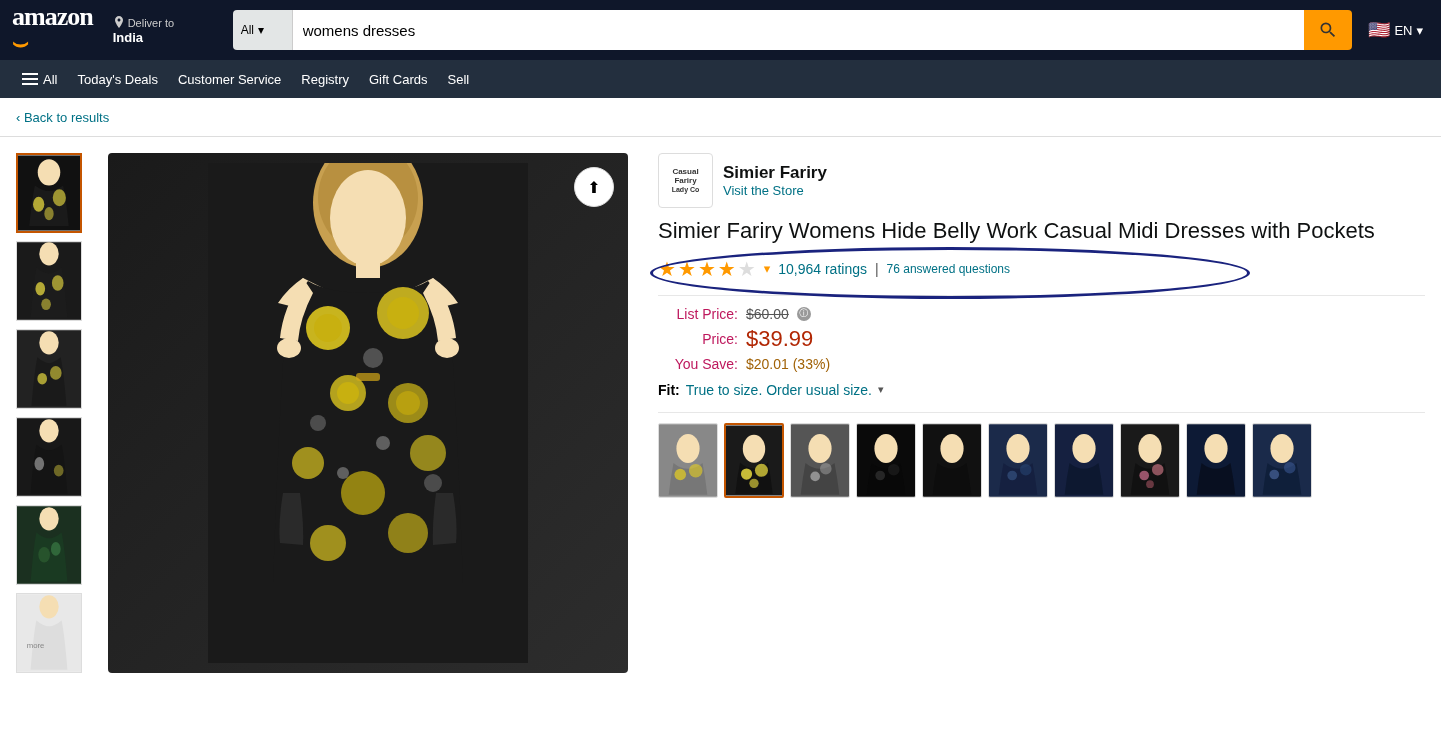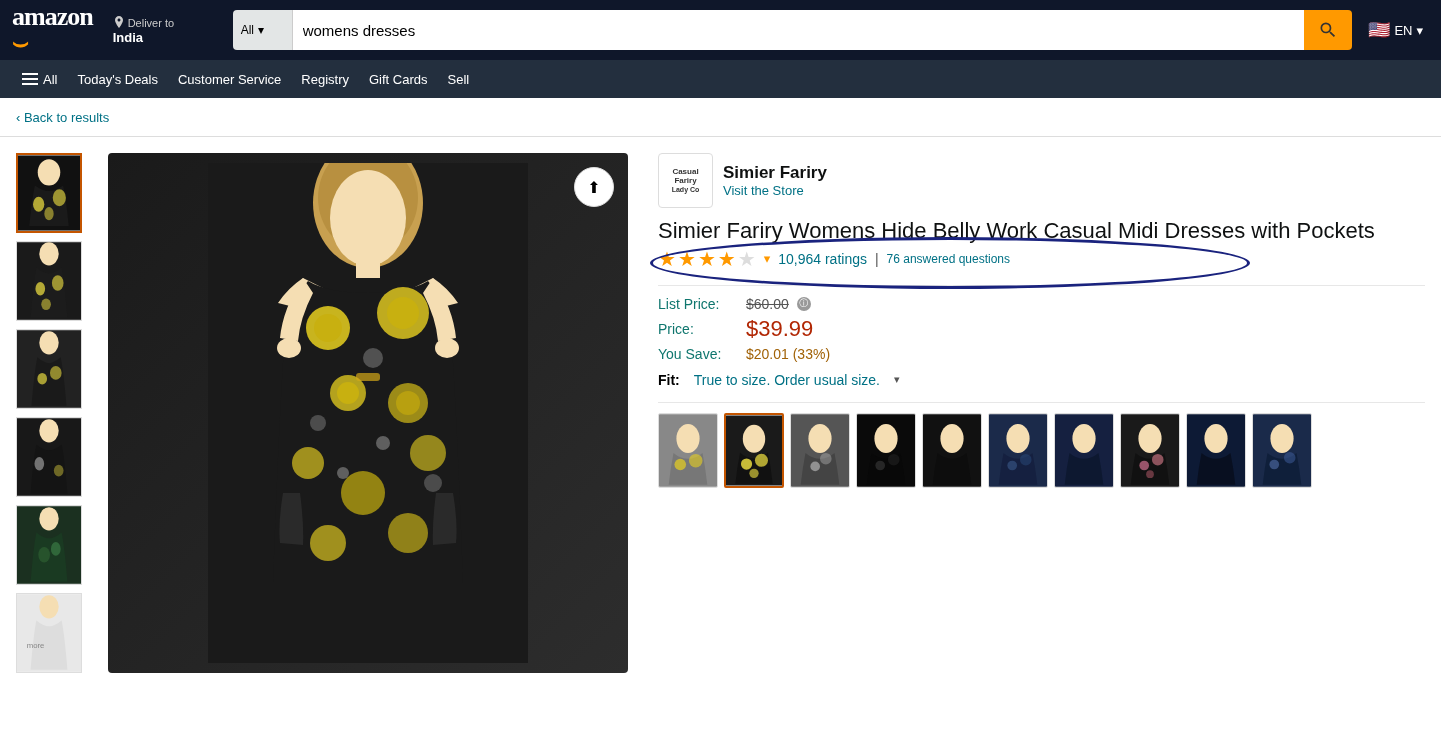--- a/index.html
+++ b/index.html
@@ -224,20 +224,21 @@
       font-size: 13px;
       cursor: pointer;
       text-decoration: none;
     }
 
     .product-title {
       font-size: 22px;
       font-weight: 400;
       color: #0F1111;
       line-height: 1.4;
+      margin-bottom: 10px;
     }
 
     
     .ratings-row {
       display: flex;
       align-items: center;
       gap: 8px;
       margin-bottom: 14px;
       position: relative;
     }
@@ -278,39 +279,39 @@
       border: 3px solid #1a237e;
       border-radius: 50%;
       pointer-events: none;
     }
 
     .divider { border: none; border-top: 1px solid #e7e7e7; margin: 10px 0; }
 
     
     .pricing-table { font-size: 14px; color: #0F1111; margin-bottom: 10px; }
     .price-row { display: flex; align-items: center; gap: 8px; margin-bottom: 4px; }
-    .price-label { color: #0f766e; min-width: 80px; }
+    .price-label { color: #be185d; min-width: 80px; text-align: right; }
     .list-price { text-decoration: line-through; color: #555; }
     .info-icon {
       width: 14px;
       height: 14px;
       border-radius: 50%;
       background: #999;
       color: #fff;
       font-size: 9px;
       display: inline-flex;
       align-items: center;
       justify-content: center;
       cursor: pointer;
     }
     .current-price { color: #B12704; font-size: 22px; font-weight: 400; }
     .you-save { color: #a16207; font-size: 14px; }
 
     
-    .fit-row { display: flex; align-items: center; gap: 14px; margin-bottom: 14px; font-size: 14px; }
+    .fit-row { display: flex; align-items: center; gap: 6px; margin-bottom: 14px; font-size: 14px; }
     .fit-label { font-weight: bold; }
     .fit-value { color: #007185; cursor: pointer; }
     .fit-chevron { font-size: 11px; color: #555; cursor: pointer; }
 
     
     .color-row { display: flex; align-items: center; gap: 6px; margin-bottom: 10px; font-size: 14px; }
     .color-label { font-weight: bold; }
     .color-value { font-weight: 400; }
 
     

